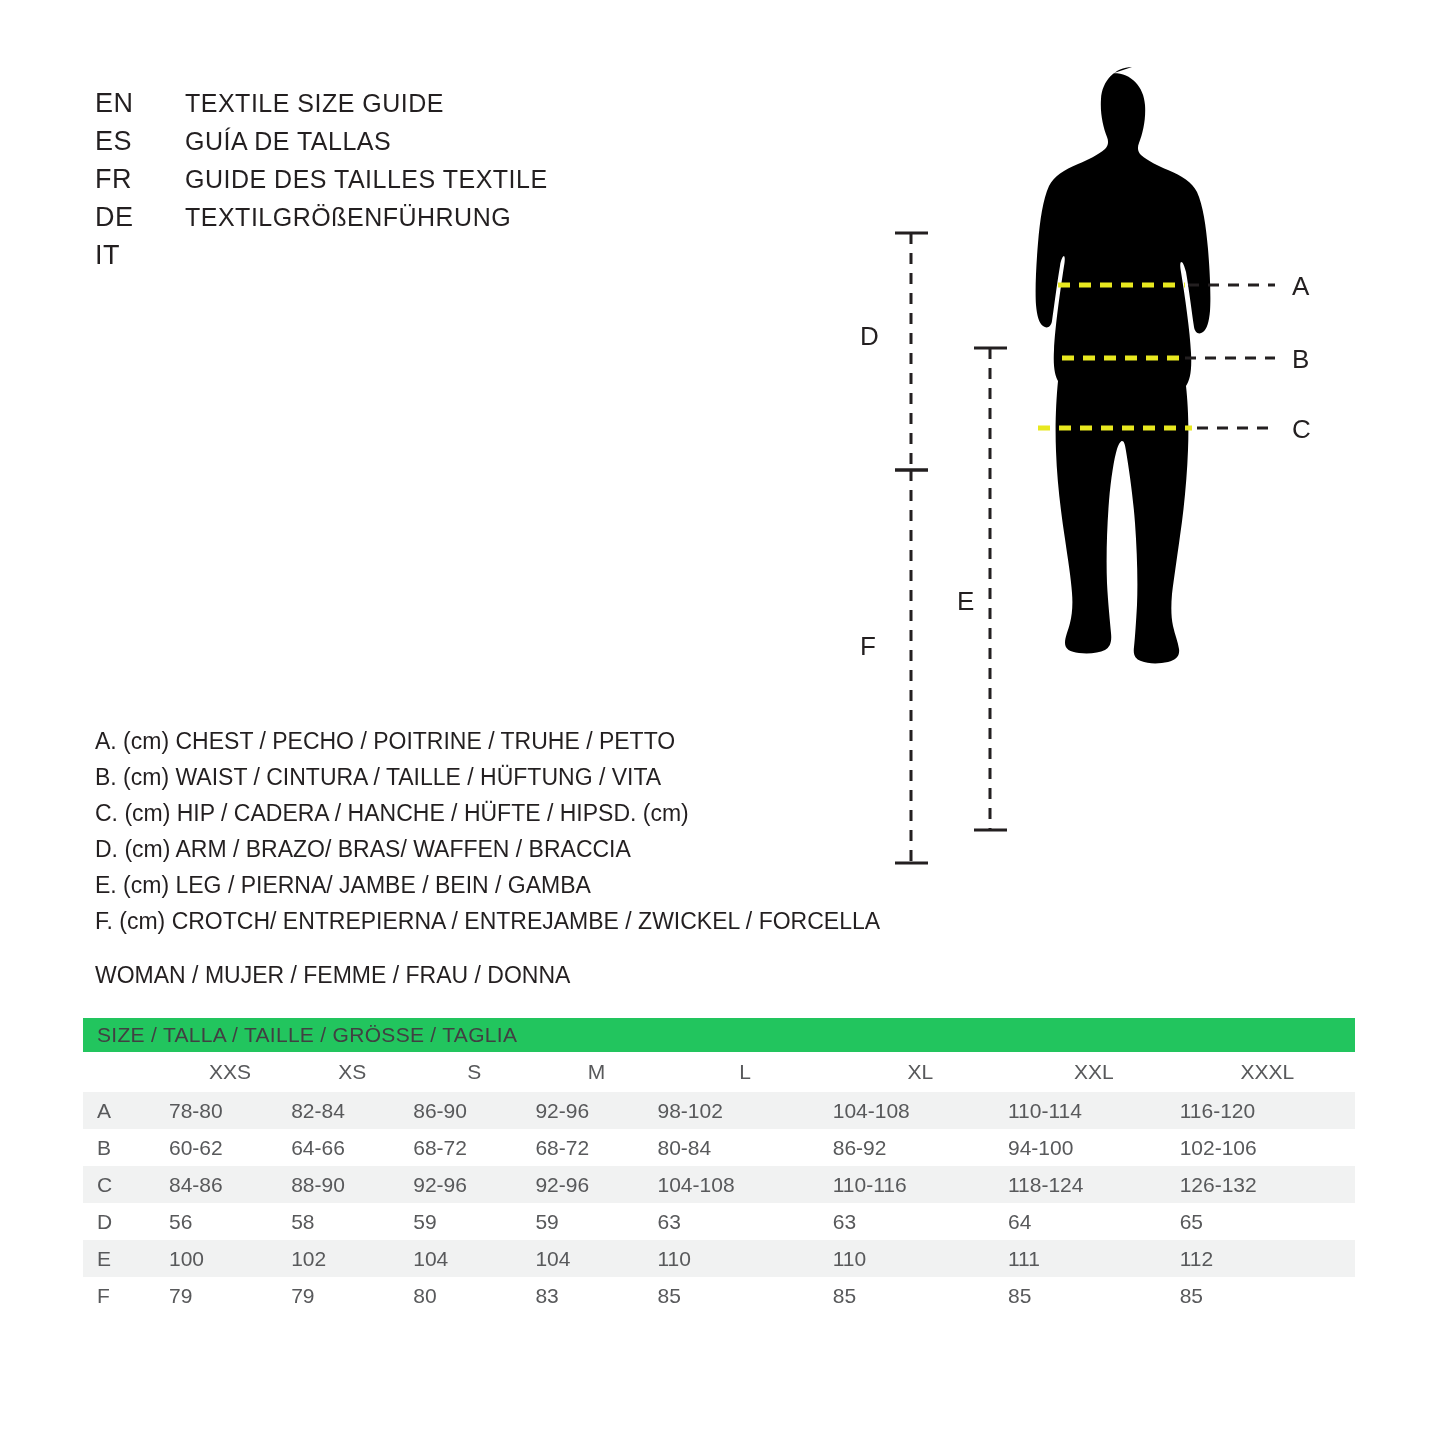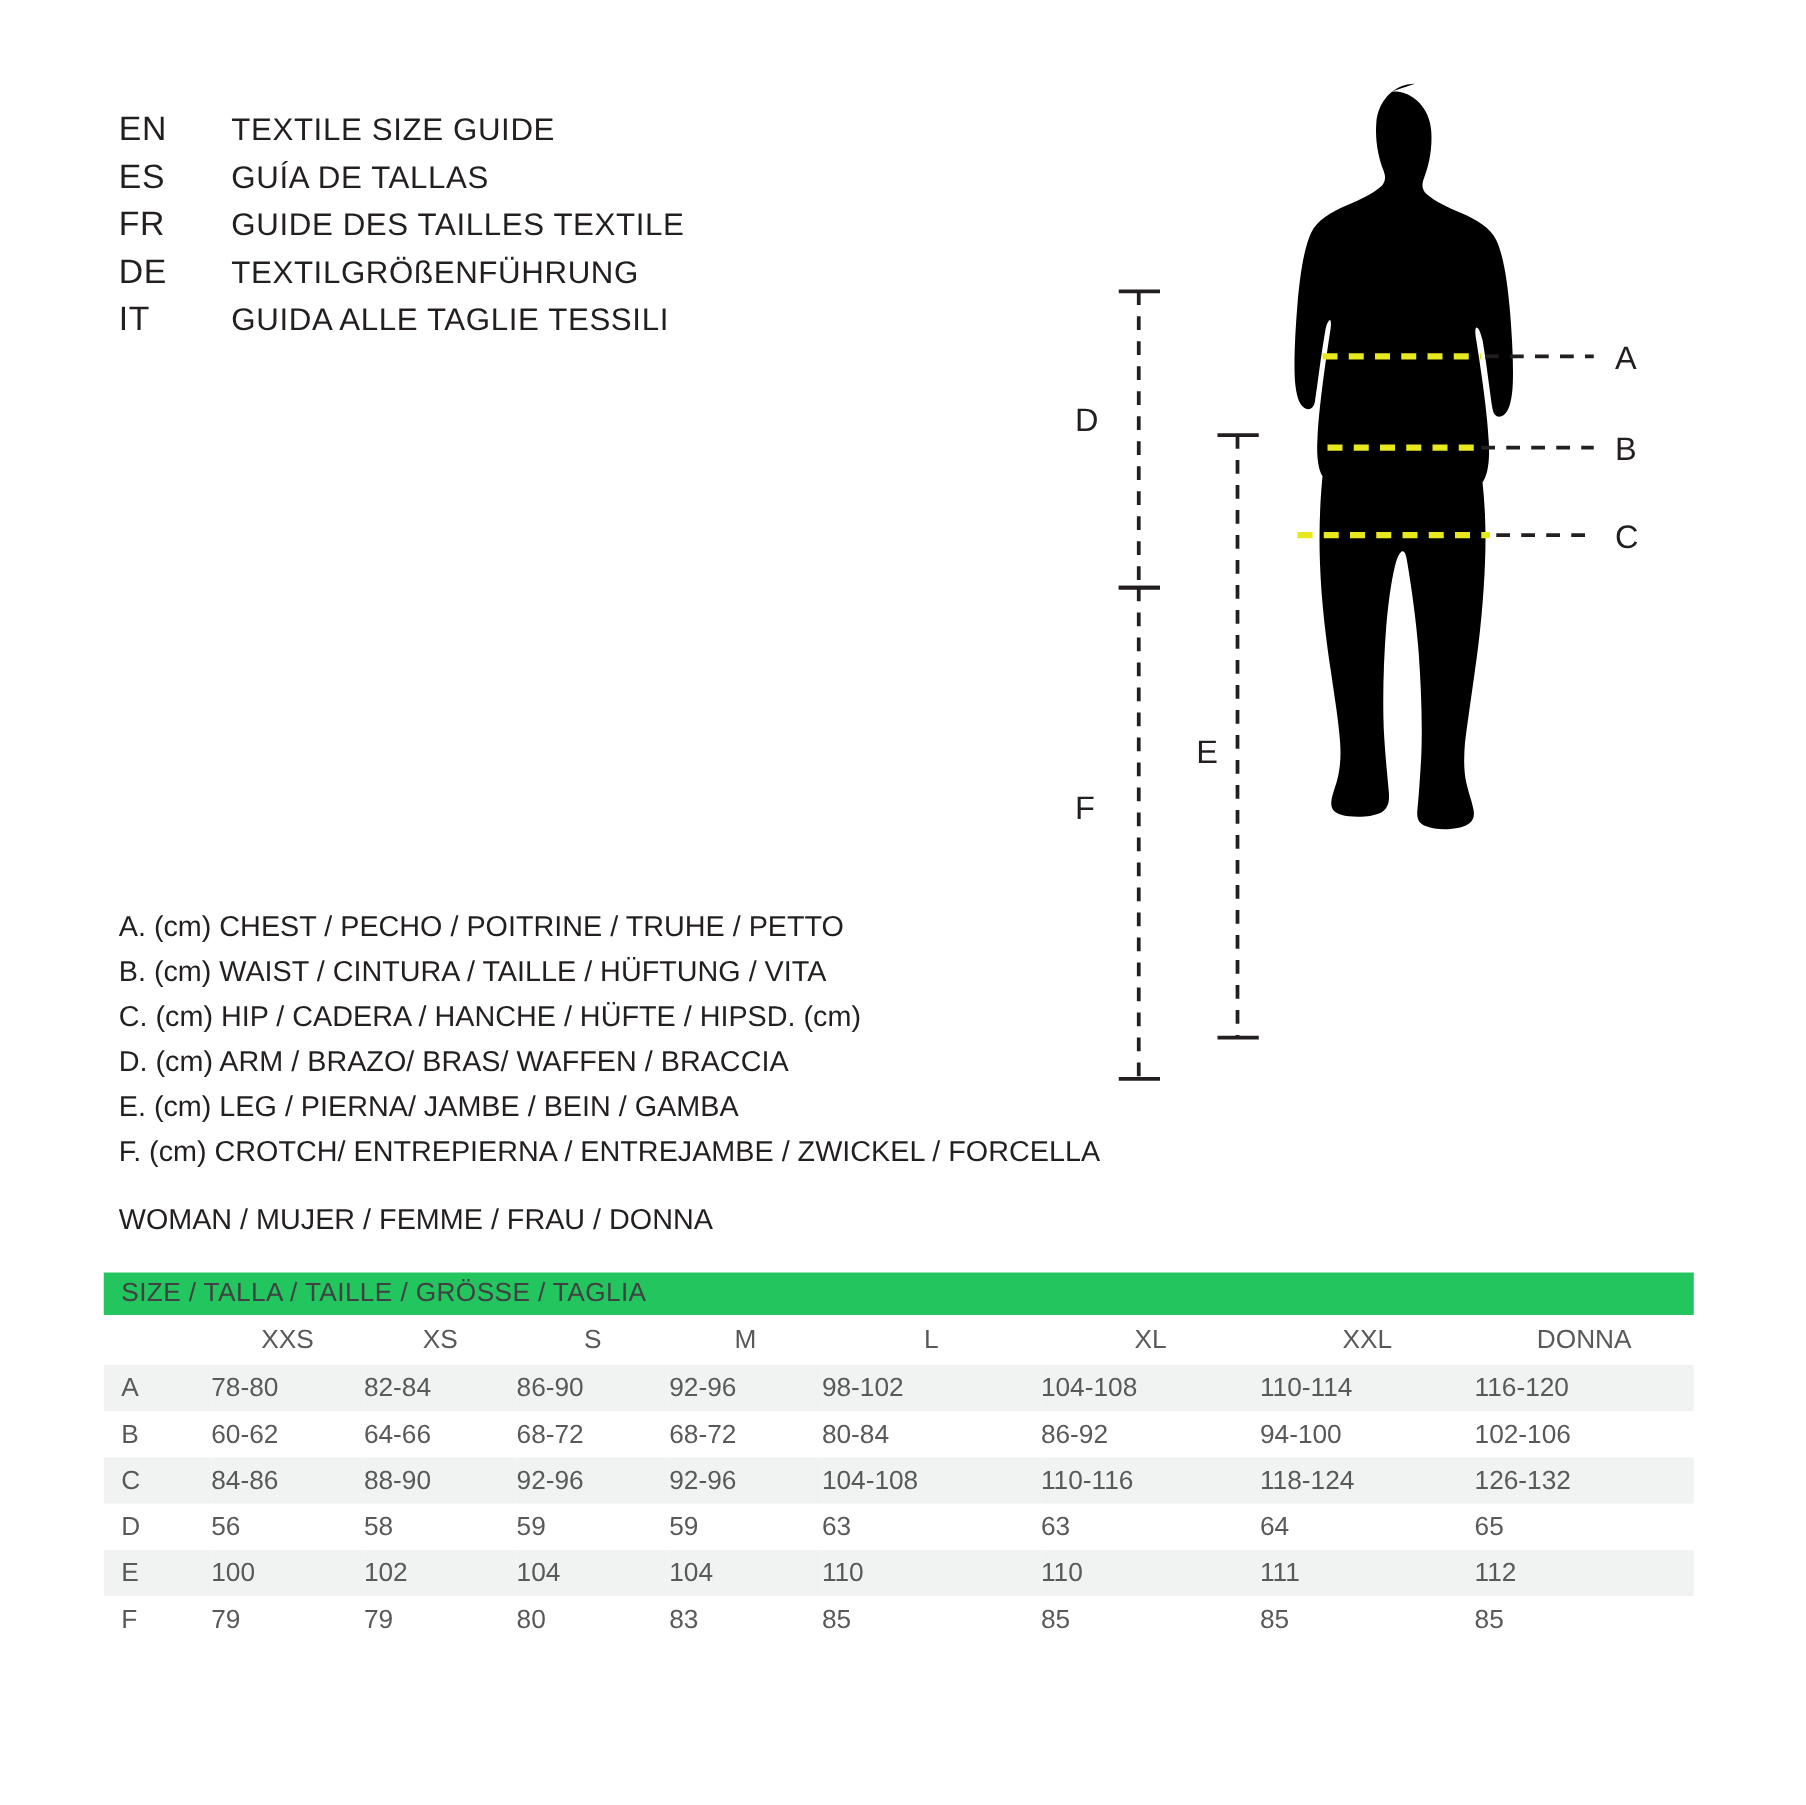--- a/index.html
+++ b/index.html
@@ -128,21 +128,20 @@
   <div class="title-row">
     <span class="title-lang">FR</span>
     <span class="title-text">GUIDE DES TAILLES TEXTILE</span>
   </div>
   <div class="title-row">
     <span class="title-lang">DE</span>
     <span class="title-text">TEXTILGRÖßENFÜHRUNG</span>
   </div>
   <div class="title-row">
     <span class="title-lang">IT</span>
-    <span class="title-text">GUIDA ALLE TAGLIE TESSILI</span>
   </div>
 </div>
 
 <div id="figure-area">
   <svg width="540" height="850" viewBox="0 0 540 850" xmlns="http://www.w3.org/2000/svg">
 
     <g>
       <path fill="#000000" d="
         M292,12
         c-17,0 -30,14 -31,32
@@ -259,21 +258,21 @@
     </tr>
     <tr class="head">
       <td></td>
       <td>XXS</td>
       <td>XS</td>
       <td>S</td>
       <td>M</td>
       <td>L</td>
       <td>XL</td>
       <td>XXL</td>
-      <td>DONNA</td>
+      <td>XXXL</td>
     </tr>
 
     <tr class="data shade">
       <td class="rowlab">A</td>
       <td>78-80</td>
       <td>82-84</td>
       <td>86-90</td>
       <td>92-96</td>
       <td>98-102</td>
       <td>104-108</td>

